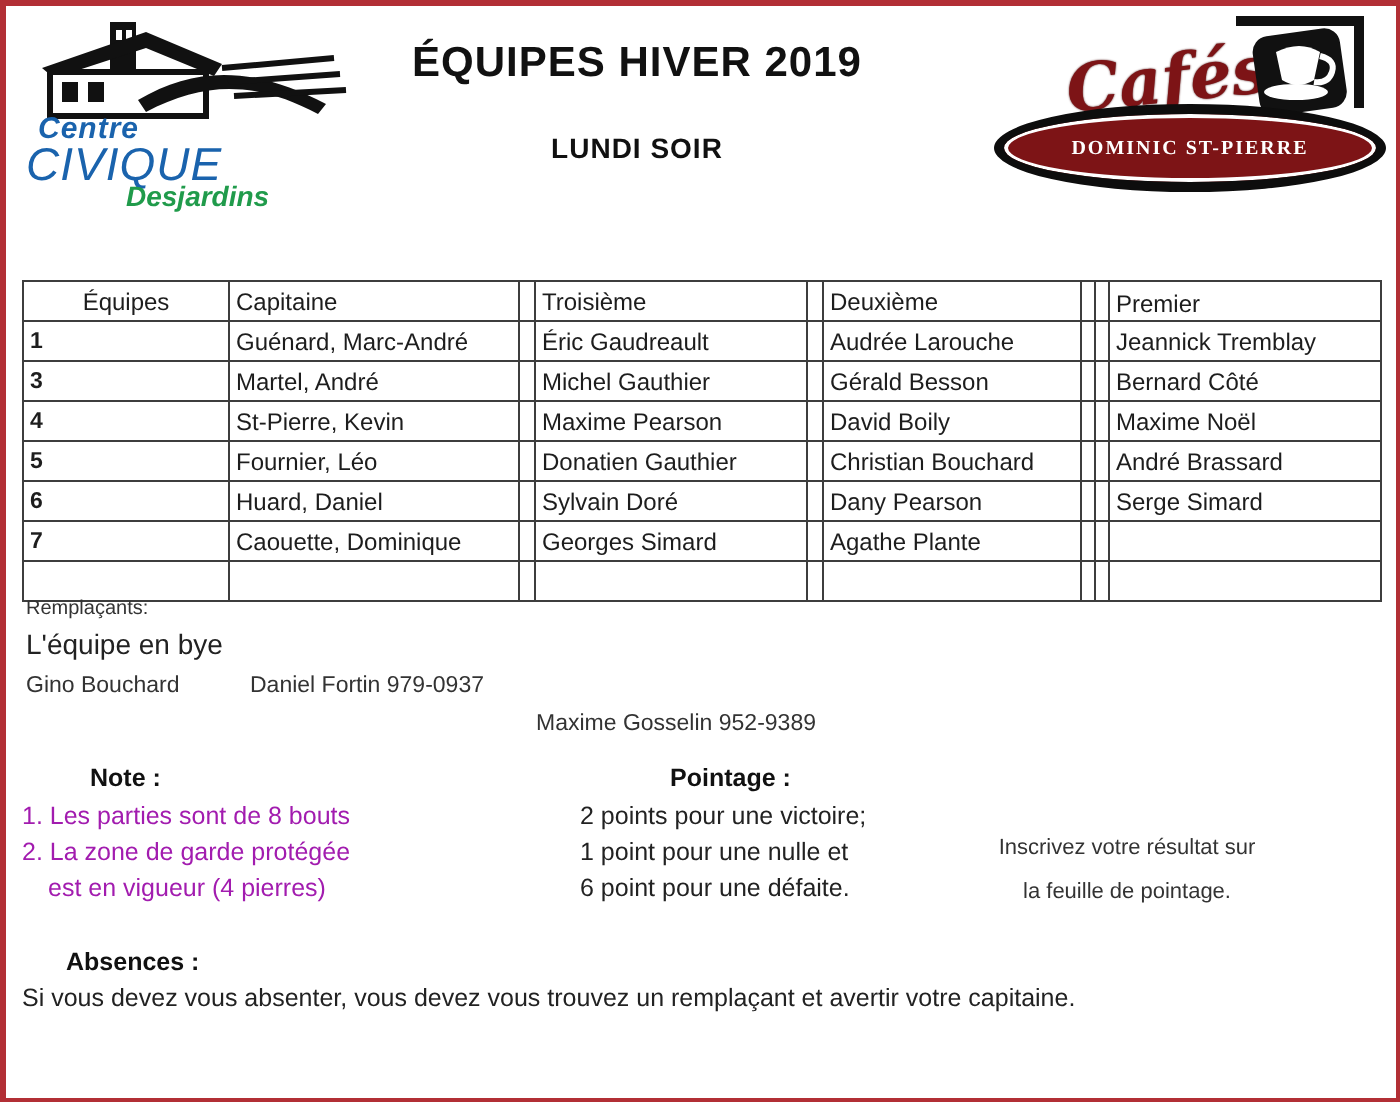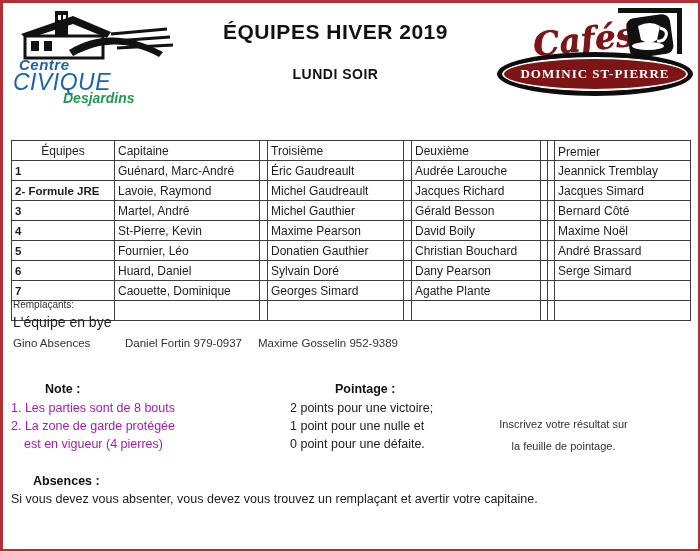--- a/index.html
+++ b/index.html
@@ -7,45 +7,45 @@
   .page {
     position:relative; width:700px; height:551px; background:#fff;
     border-style:solid; border-color:#b22f35; border-width:3px 2px 2px 3px;
     overflow:hidden; color:#222;
   }
   
   .logo-left { position:absolute; left:8px; top:5px; width:168px; height:92px; }
   .logo-left .txt1 { position:absolute; left:8px; top:48px; font-style:italic; font-weight:bold; font-size:15px; color:#1a63ad; letter-spacing:.5px; }
   .logo-left .txt2 { position:absolute; left:2px; top:61px; font-style:italic; font-weight:normal; font-size:23px; color:#1a63ad; letter-spacing:.5px; }
   .logo-left .txt3 { position:absolute; left:52px; top:82px; font-style:italic; font-weight:bold; font-size:14px; color:#209b4b; }
-  .titles { position:absolute; left:175px; top:0; width:315px; text-align:center; }
+  .titles { position:absolute; left:158px; top:0; width:315px; text-align:center; }
   .title1 { margin-top:17px; font-size:21px; font-weight:bold; color:#111; letter-spacing:.5px; }
   .title2 { margin-top:22px; font-size:14px; font-weight:bold; color:#111; letter-spacing:.5px; }
   .logo-right { position:absolute; left:492px; top:3px; width:205px; height:94px; }
   .lr-frame { position:absolute; right:18px; top:2px; width:64px; height:46px; border-top:5px solid #111; border-right:5px solid #111; }
   .lr-script { position:absolute; left:38px; top:14px; font-family:"DejaVu Serif",serif; font-style:italic; font-weight:bold; font-size:33px; color:#7d1416; transform:rotate(-6deg); text-shadow:0 0 1px #450a0b; }
   .lr-cup { position:absolute; right:24px; top:8px; }
   .lr-oval { position:absolute; left:2px; top:46px; width:196px; height:44px; background:#7d1416; border-radius:50%; border:5px solid #0d0d0d; box-shadow:inset 0 0 0 2px #fff; display:flex; align-items:center; justify-content:center; }
-  .lr-oval span { font-family:"Liberation Serif","DejaVu Serif",serif; font-weight:bold; font-size:13px; color:#fff; letter-spacing:1px; white-space:nowrap; }
+  .lr-oval span { font-family:"Liberation Serif","DejaVu Serif",serif; font-weight:bold; font-size:10px; color:#fff; letter-spacing:1px; white-space:nowrap; }
   
   table.teams { position:absolute; left:8px; top:97px; border-collapse:collapse; table-layout:fixed;margin-top:40px; }
   table.teams td, table.teams th { border:1px solid #3d3d3d; height:20px; font-size:12px; font-weight:normal; color:#1d1d1d; padding:0 3px; text-align:left; vertical-align:middle; overflow:hidden; white-space:nowrap; }
   table.teams th.c-equipes { text-align:center; }
   table.teams td.num { font-weight:bold; font-size:11.5px; }
   table.teams .premier-h { vertical-align:bottom; padding-bottom:1px; }
   table.teams td.gap { padding:0; }
   td.selcell { position:relative; }
   .sel-overlay { position:absolute; inset:-2px; border:2px solid #4d4d4d; box-shadow:inset 0 0 0 1px #fff; pointer-events:none; }
   .sel-handle { position:absolute; right:-4px; bottom:-4px; width:5px; height:5px; background:#4d4d4d; border:1px solid #fff; }
   
   .abs { position:absolute; }
   .remp-label { left:10px; top:296px; font-size:10px; color:#333; }
   .bye { left:10px; top:311px; font-size:14px; color:#222; }
   .sub-row { top:334px; font-size:11.5px; color:#333; }
-  .sub1 { left:10px; } .sub2 { left:122px; } .sub3 { left:255px; }
+  .sub1 { left:10px; } .sub2 { left:122px; } .sub3 { left:265px;margin-top:19px; }
   .note-title { left:42px; top:379px; font-size:12.5px; font-weight:bold; color:#111; }
   .note-lines { left:8px; top:396px; font-size:12.5px; color:#a21caf; line-height:18px; }
   .note-lines .indent { padding-left:13px; }
   .pt-title { left:287px; top:379px; font-size:12.5px; font-weight:bold; color:#111;padding-left:45px; }
   .pt-lines { left:287px; top:396px; font-size:12.5px; color:#222; line-height:18px; }
   .aside-block { left:478px; top:410px; width:165px; text-align:center; font-size:11px; color:#333; line-height:22px; }
   .abs-title { left:30px; top:471px; font-size:12.5px; font-weight:bold; color:#111; }
   .abs-text { left:8px; top:489px; font-size:12.5px; color:#222; }
 </style>
 </head>
@@ -120,31 +120,20 @@
       <td class="selcell"><span>Guénard, Marc-André</span><span class="sel-overlay"></span><span class="sel-handle"></span></td>
       <td class="gap"></td>
       <td>Éric Gaudreault</td>
       <td class="gap"></td>
       <td>Audrée Larouche</td>
       <td class="gap"></td>
       <td class="gap"></td>
       <td>Jeannick Tremblay</td>
     </tr>
     <tr>
-      <td class="num">2- Formule JRE</td>
-      <td>Lavoie, Raymond</td>
-      <td class="gap"></td>
-      <td>Michel Gaudreault</td>
-      <td class="gap"></td>
-      <td>Jacques Richard</td>
-      <td class="gap"></td>
-      <td class="gap"></td>
-      <td>Jacques Simard</td>
-    </tr>
-    <tr>
       <td class="num">3</td>
       <td>Martel, André</td>
       <td class="gap"></td>
       <td>Michel Gauthier</td>
       <td class="gap"></td>
       <td>Gérald Besson</td>
       <td class="gap"></td>
       <td class="gap"></td>
       <td>Bernard Côté</td>
     </tr>
@@ -201,36 +190,36 @@
       <td></td>
       <td class="gap"></td>
       <td class="gap"></td>
       <td></td>
     </tr>
   </tbody>
     </table>
 
   <div class="abs remp-label">Remplaçants:</div>
   <div class="abs bye">L'équipe en bye</div>
-  <div class="abs sub-row sub1">Gino Absences</div>
+  <div class="abs sub-row sub1">Gino Bouchard</div>
   <div class="abs sub-row sub2">Daniel Fortin 979-0937</div>
   <div class="abs sub-row sub3">Maxime Gosselin 952-9389</div>
 
   <div class="abs note-title">Note :</div>
   <div class="abs note-lines">
     <div>1. Les parties sont de 8 bouts</div>
     <div>2. La zone de garde protégée</div>
     <div class="indent">est en vigueur (4 pierres)</div>
   </div>
 
   <div class="abs pt-title">Pointage :</div>
   <div class="abs pt-lines">
     <div>2 points pour une victoire;</div>
     <div>1 point pour une nulle et</div>
-    <div>0 point pour une défaite.</div>
+    <div>6 point pour une défaite.</div>
   </div>
 
   <div class="abs aside-block">
     <div>Inscrivez votre résultat sur</div>
     <div>la feuille de pointage.</div>
   </div>
 
   <div class="abs abs-title">Absences :</div>
   <div class="abs abs-text">Si vous devez vous absenter, vous devez vous trouvez un remplaçant et avertir votre capitaine.</div>
 

